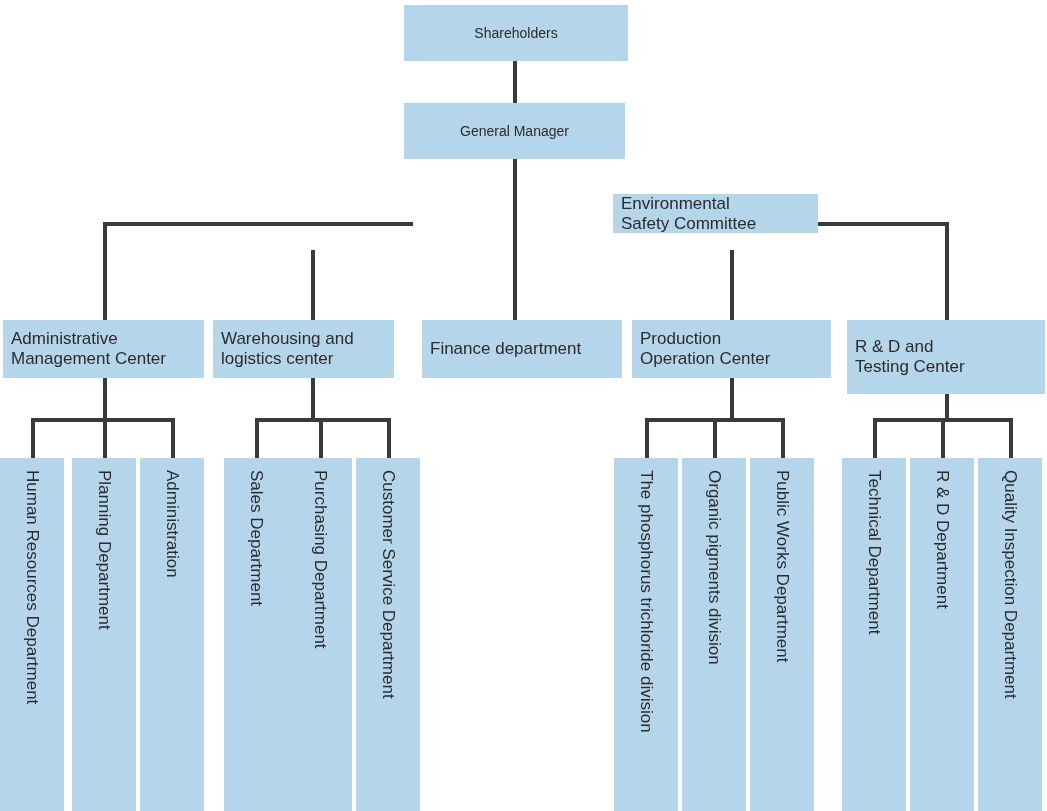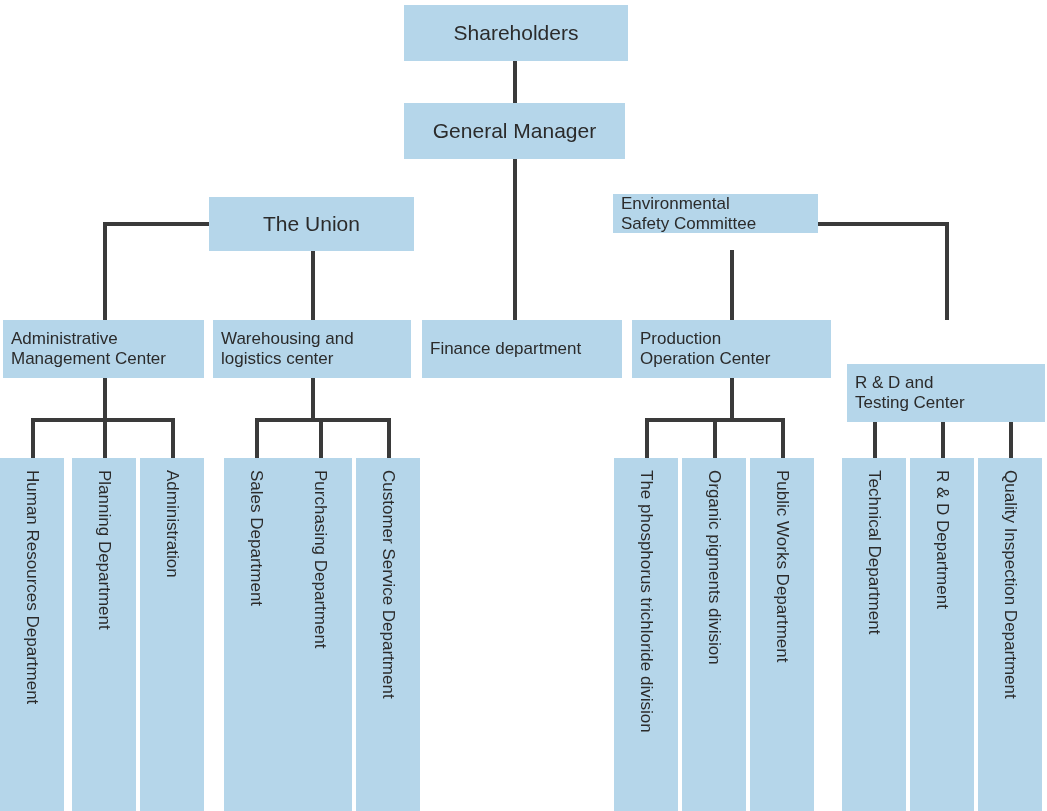--- a/index.html
+++ b/index.html
@@ -30,21 +30,21 @@
   .node .label {
     display: block;
     white-space: pre-line;
   }
   
   .node.center-label {
     display: flex;
     align-items: center;
     justify-content: center;
     text-align: right;
-    font-size: 21px;
+    font-size: 14px;
     line-height: 20px;
   }
   
   .node.left-label {
     display: flex;
     align-items: center;
     justify-content: flex-start;
     text-align: left;
     font-size: 17px;
     line-height: 20px;
@@ -120,49 +120,46 @@
   <div class="edge v" style="left:1009px; top:418px; height:40px;"></div>
 
   <div class="node center-label" style="left:404px; top:5px; width:224px; height:56px;">
     <span class="label">Shareholders</span>
   </div>
 
   <div class="node center-label" style="left:404px; top:103px; width:221px; height:56px;">
     <span class="label">General Manager</span>
   </div>
 
-  <div class="node center-label" style="left:209px; top:197px; width:205px; height:54px;">
-    <span class="label">The Union</span>
-  </div>
 
   <div class="node left-label" style="left:613px; top:194px; width:205px; height:39px;">
     <span class="label">Environmental
 Safety Committee</span>
   </div>
 
   <div class="node left-label" style="left:3px; top:320px; width:201px; height:58px;">
     <span class="label">Administrative
 Management Center</span>
   </div>
 
-  <div class="node left-label" style="left:213px; top:320px; width:198px; height:58px;">
+  <div class="node left-label" style="left:213px; top:320px; width:181px; height:58px;">
     <span class="label">Warehousing and
 logistics center</span>
   </div>
 
   <div class="node left-label" style="left:632px; top:320px; width:199px; height:58px;">
     <span class="label">Production
 Operation Center</span>
   </div>
 
   <div class="node left-label" style="left:422px; top:320px; width:200px; height:58px;">
     <span class="label">Finance department</span>
   </div>
 
-  <div class="node left-label" style="left:847px; top:320px; width:198px; height:58px;margin-top:44px;">
+  <div class="node left-label" style="left:847px; top:320px; width:198px; height:74px;">
     <span class="label">R &amp; D and
 Testing Center</span>
   </div>
 
   <div class="node vertical" style="left:0px; top:458px; width:64px; height:353px;">
     <span class="label">Human Resources Department</span>
   </div>
   <div class="node vertical" style="left:72px; top:458px; width:64px; height:353px;">
     <span class="label">Planning Department</span>
   </div>

